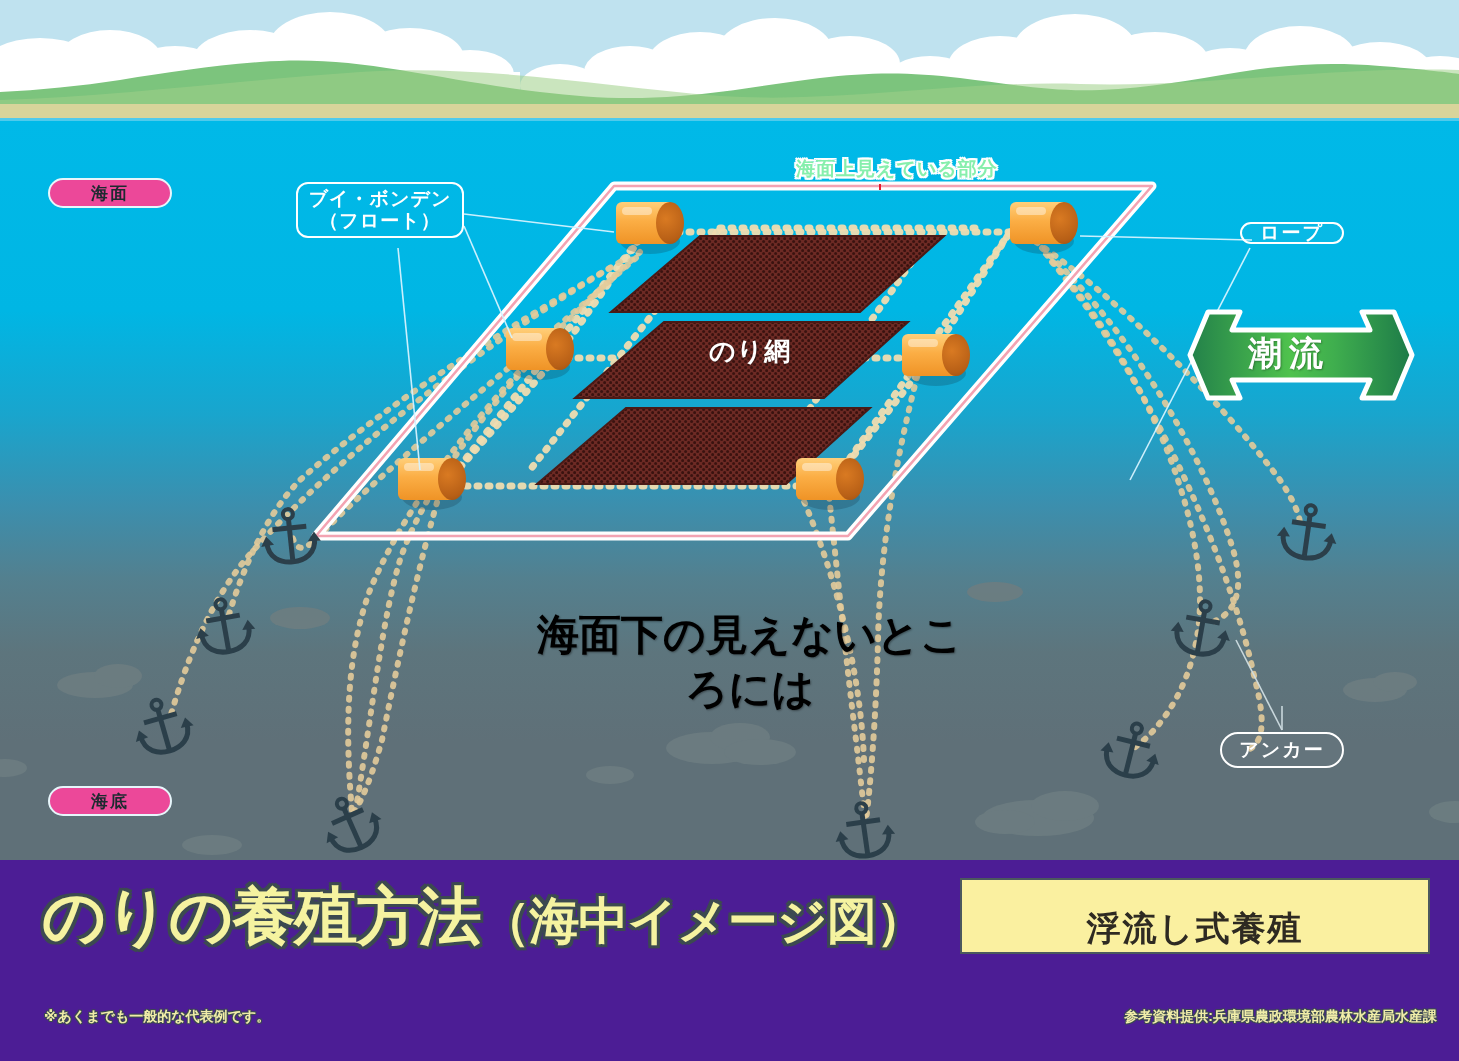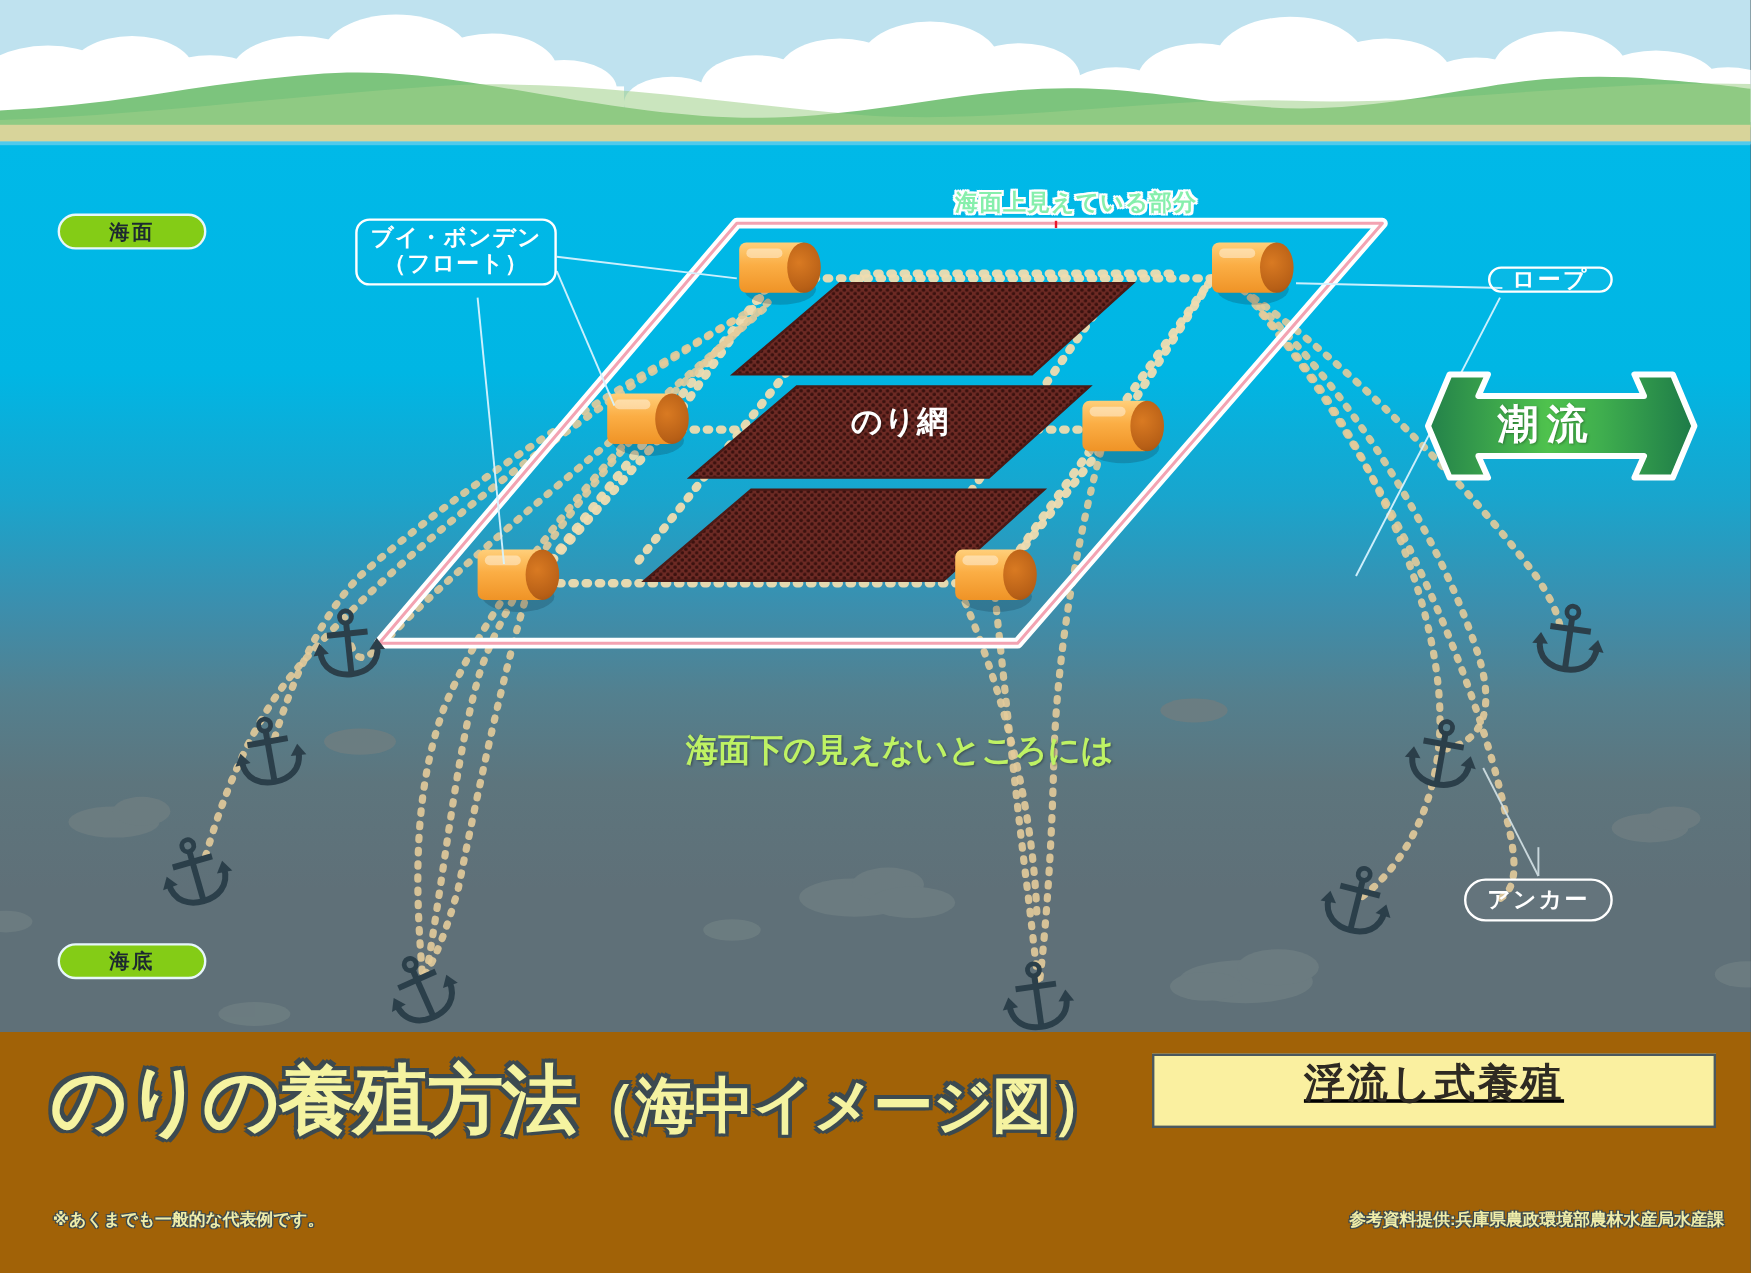--- a/index.html
+++ b/index.html
@@ -25,59 +25,59 @@
       #19a5cd 40%,
       #3b8fae 52%,
       #53808f 62%,
       #5d757d 72%,
       #5f7078 84%,
       #5f7078 100%);
   }
   .surfline{position:absolute;left:0;top:118px;width:1459px;height:3px;background:#8fd8ef;opacity:.55;}
 
   
-  .bottombar{position:absolute;left:0;top:860px;width:1459px;height:201px;background:#a16207;}
+  .bottombar{position:absolute;left:0;top:860px;width:1459px;height:201px;background:#4c1d95;}
 
   .maintitle{
     position:absolute;left:42px;top:14px;
     font-size:63px;font-weight:bold;color:#f5f3a0;
     letter-spacing:-1px;white-space:nowrap;
     text-shadow:
       -3px -3px 0 #3c4a50, 3px -3px 0 #3c4a50,
       -3px  3px 0 #3c4a50, 3px  3px 0 #3c4a50,
        0px -3px 0 #3c4a50, 0px  3px 0 #3c4a50,
       -3px  0px 0 #3c4a50, 3px  0px 0 #3c4a50;
   }
   .maintitle .sub{font-size:50px;}
 
   .badge{
-    position:absolute;left:960px;top:18px;width:470px;height:62px;
+    position:absolute;left:960px;top:18px;width:470px;height:76px;
     background:#faf0a0;border:2px solid #4b585e;
-    display:flex;align-items:flex-start;justify-content:center;text-decoration:underline;
+    display:flex;align-items:flex-end;justify-content:center;
   }
   .badge span{font-size:34px;font-weight:bold;color:#2e2a22;letter-spacing:2px;}
 
   .bullets{
     position:absolute;left:40px;top:100px;width:1390px;
     font-size:31px;font-weight:bold;color:#f7f4a8;white-space:nowrap;
     text-shadow:-2px -2px 0 #3c4a50,2px -2px 0 #3c4a50,-2px 2px 0 #3c4a50,
                 2px 2px 0 #3c4a50,0 -2px 0 #3c4a50,0 2px 0 #3c4a50,
                 -2px 0 0 #3c4a50,2px 0 0 #3c4a50;
   }
   .bullets b{font-weight:bold;margin-right:4px;}
   .bullets .gap{display:inline-block;width:18px;}
 
   .footnote{position:absolute;left:44px;top:148px;font-size:14px;font-weight:bold;color:#f0eda8;
     text-shadow:-1px -1px 0 #3c4a50,1px -1px 0 #3c4a50,-1px 1px 0 #3c4a50,1px 1px 0 #3c4a50;}
   .credit{position:absolute;right:22px;top:148px;font-size:14px;font-weight:bold;color:#f0eda8;
     text-shadow:-1px -1px 0 #3c4a50,1px -1px 0 #3c4a50,-1px 1px 0 #3c4a50,1px 1px 0 #3c4a50;}
 
   
   .pill-white{
-    position:absolute;background:#84cc16;border:2px solid #e7f6fb;border-radius:18px;
+    position:absolute;background:#ec4899;border:2px solid #e7f6fb;border-radius:18px;
     height:30px;display:flex;align-items:center;justify-content:center;
     font-size:17px;font-weight:bold;color:#1d2a30;letter-spacing:2px;
   }
   .pill-outline{
     position:absolute;border:2px solid #ffffff;border-radius:22px;
     display:flex;align-items:center;justify-content:center;
     font-size:19px;font-weight:bold;color:#ffffff;letter-spacing:2px;
     background:rgba(255,255,255,0.03);
   }
   .pill-buoy{
@@ -89,21 +89,21 @@
 
   .redlabel{
     position:absolute;left:796px;top:156px;
     font-size:19px;font-weight:bold;color:#86efac;letter-spacing:1px;white-space:nowrap;
     text-shadow:-2px -2px 0 #fff,2px -2px 0 #fff,-2px 2px 0 #fff,2px 2px 0 #fff,
                 0 -2px 0 #fff,0 2px 0 #fff,-2px 0 0 #fff,2px 0 0 #fff;
   }
 
   .centertext{
     position:absolute;left:520px;top:608px;width:460px;text-align:center;
-    font-size:27px;font-weight:bold;color:#bef264;line-height:1.28;
+    font-size:42px;font-weight:bold;color:#000000;line-height:1.28;
     text-shadow:1px 1px 2px rgba(0,0,0,.35);
   }
 
   .netlabel{
     position:absolute;left:694px;top:334px;
     font-size:26px;font-weight:bold;color:#ffffff;letter-spacing:1px;
     text-shadow:1px 1px 2px rgba(0,0,0,.4);
     padding-left:15px;
   }
 

